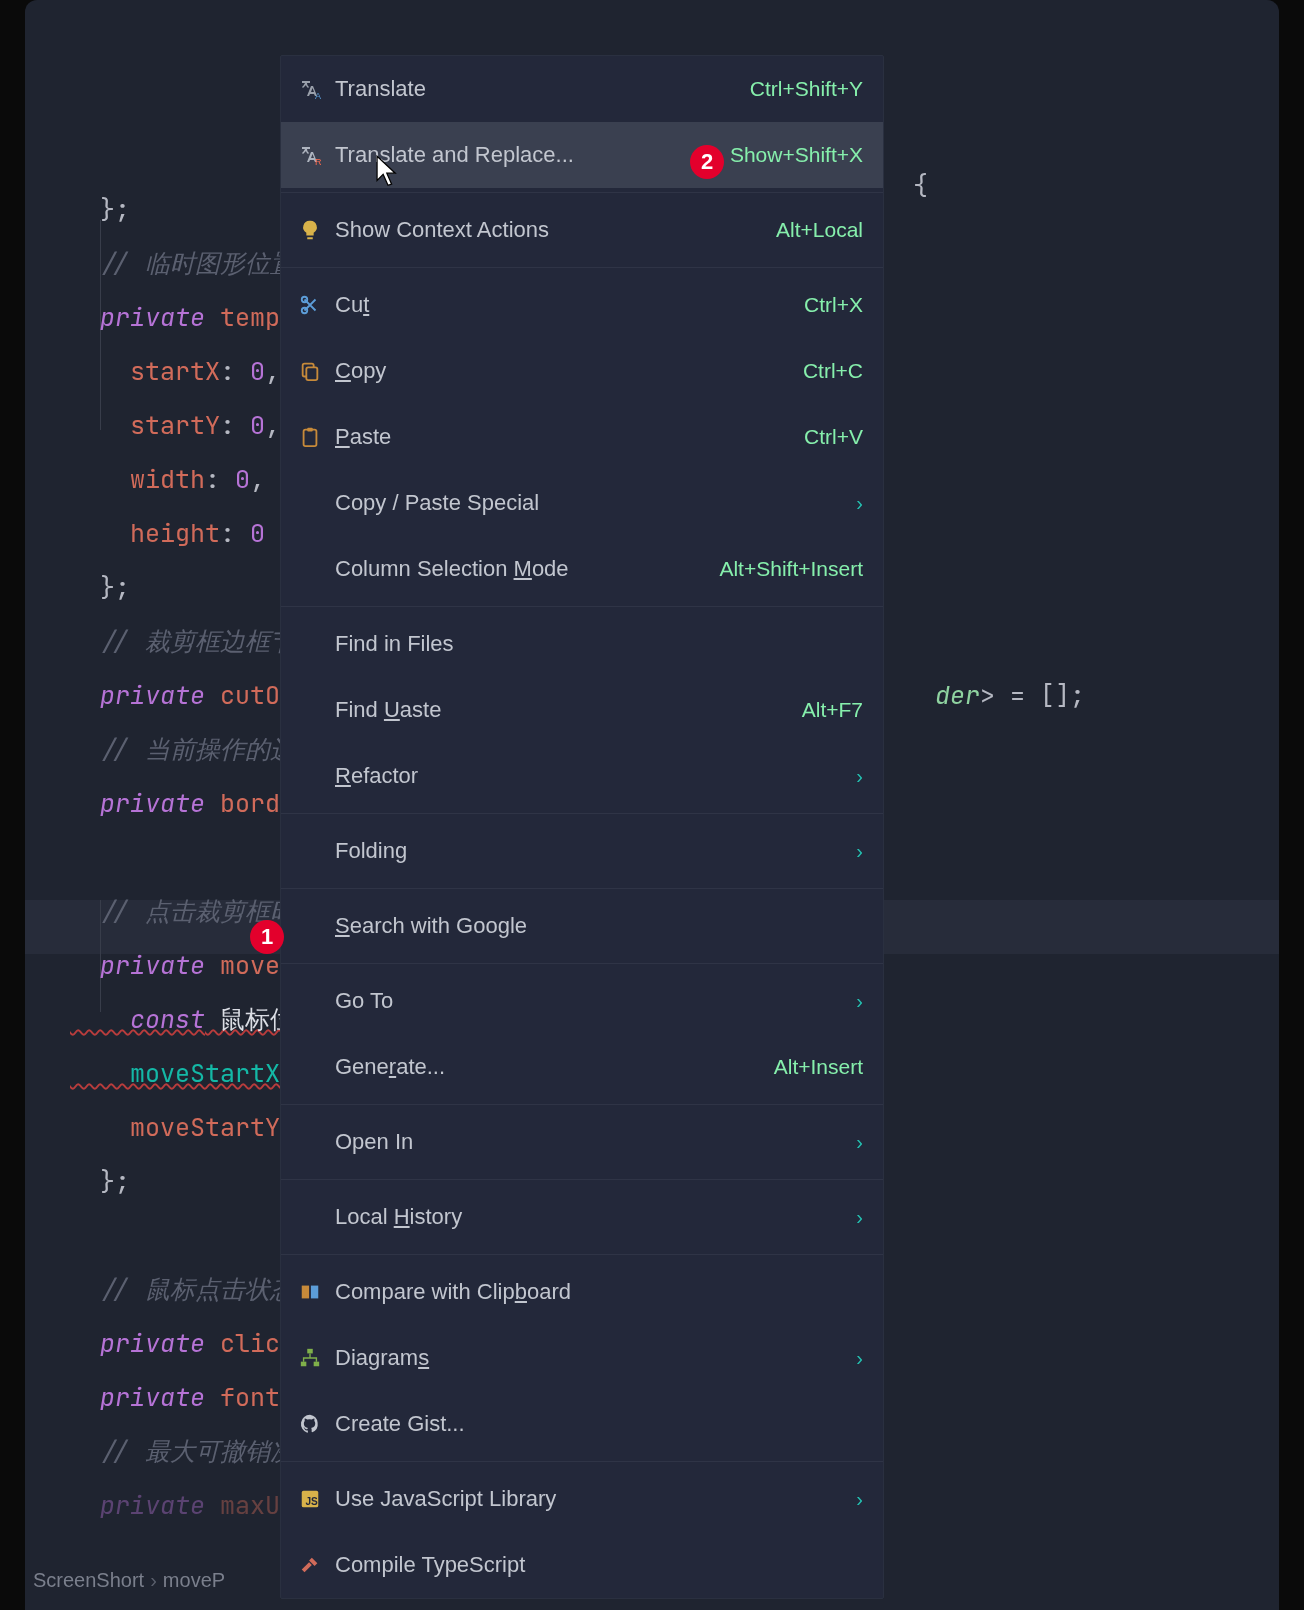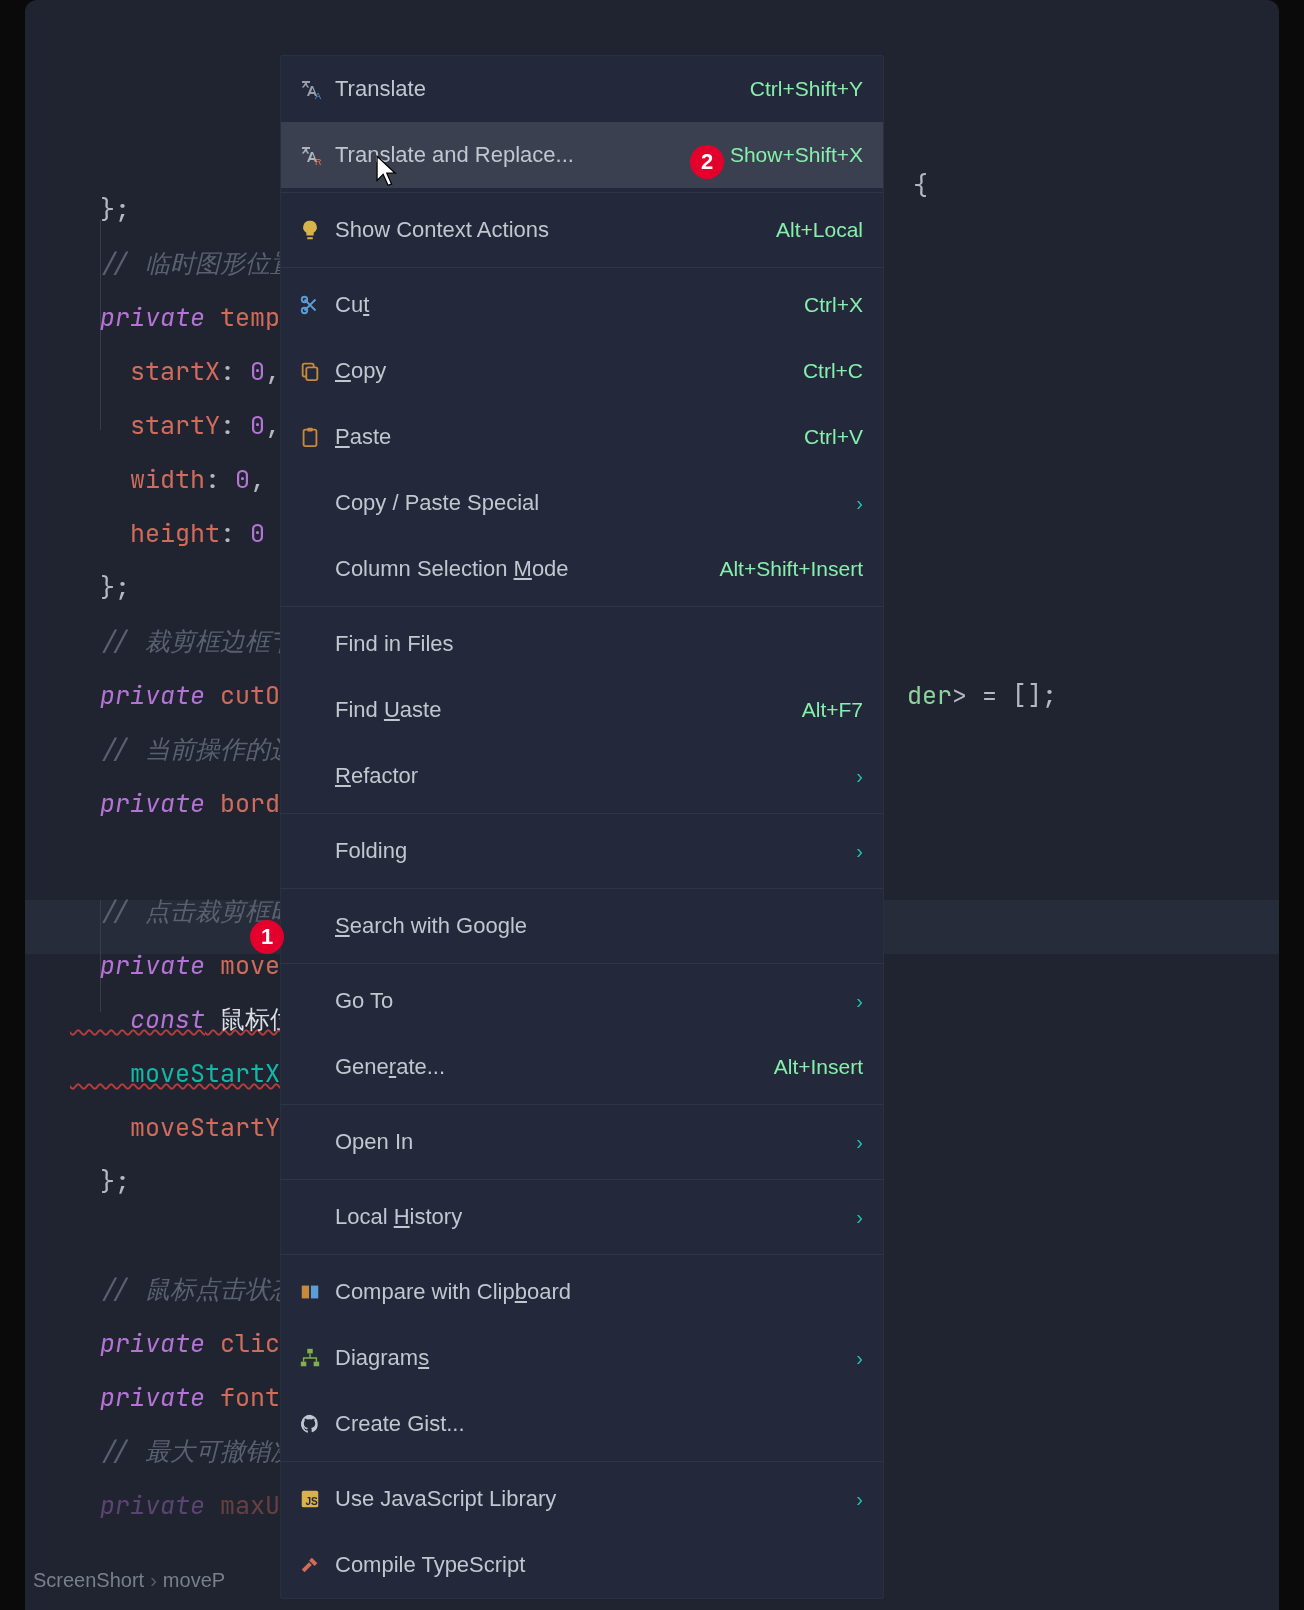--- a/index.html
+++ b/index.html
@@ -124,21 +124,21 @@
     <div style="position:relative; top:20px;">
 <span class="punc">  };</span>
 <span class="comm">  // 临时图形位置</span>
 <span><span class="kw">  private</span><span class="ident"> tempG</span></span>
 <span><span class="prop">    startX</span><span class="punc">: </span><span class="num">0</span><span class="punc">,</span></span>
 <span><span class="prop">    startY</span><span class="punc">: </span><span class="num">0</span><span class="punc">,</span></span>
 <span><span class="prop">    width</span><span class="punc">: </span><span class="num">0</span><span class="punc">,</span></span>
 <span><span class="prop">    height</span><span class="punc">: </span><span class="num">0</span></span>
 <span class="punc">  };</span>
 <span class="comm">  // 裁剪框边框节</span>
-<span><span class="kw">  private</span><span class="ident"> cutOu</span><span style="margin-left:612px;" class="punc"><span style="color:#8fd3a0; ">der</span><span class="punc">&gt; = [];</span></span></span>
+<span><span class="kw">  private</span><span class="ident"> cutOu</span><span style="margin-left:612px;" class="punc"><span style="color:#8fd3a0; font-style:italic;margin-left:28px;">der</span><span class="punc">&gt; = [];</span></span></span>
 <span class="comm">  // 当前操作的边</span>
 <span><span class="kw">  private</span><span class="ident"> borde</span></span>
 <span> </span>
 <span class="comm">  // 点击裁剪框时</span>
 <span><span class="kw">  private</span><span class="ident"> moveP</span></span>
 <span><span class="kw err">    const</span><span class="punc err" style="color:#dadde4;"> 鼠标位</span></span>
 <span><span class="ident err" style="color:#14b8a6;">    moveStartX</span><span class="punc">:</span></span>
 <span><span class="ident" style="color:#d16b5a;">    moveStartY</span><span class="punc">:</span></span>
 <span class="punc">  };</span>
 <span> </span>

